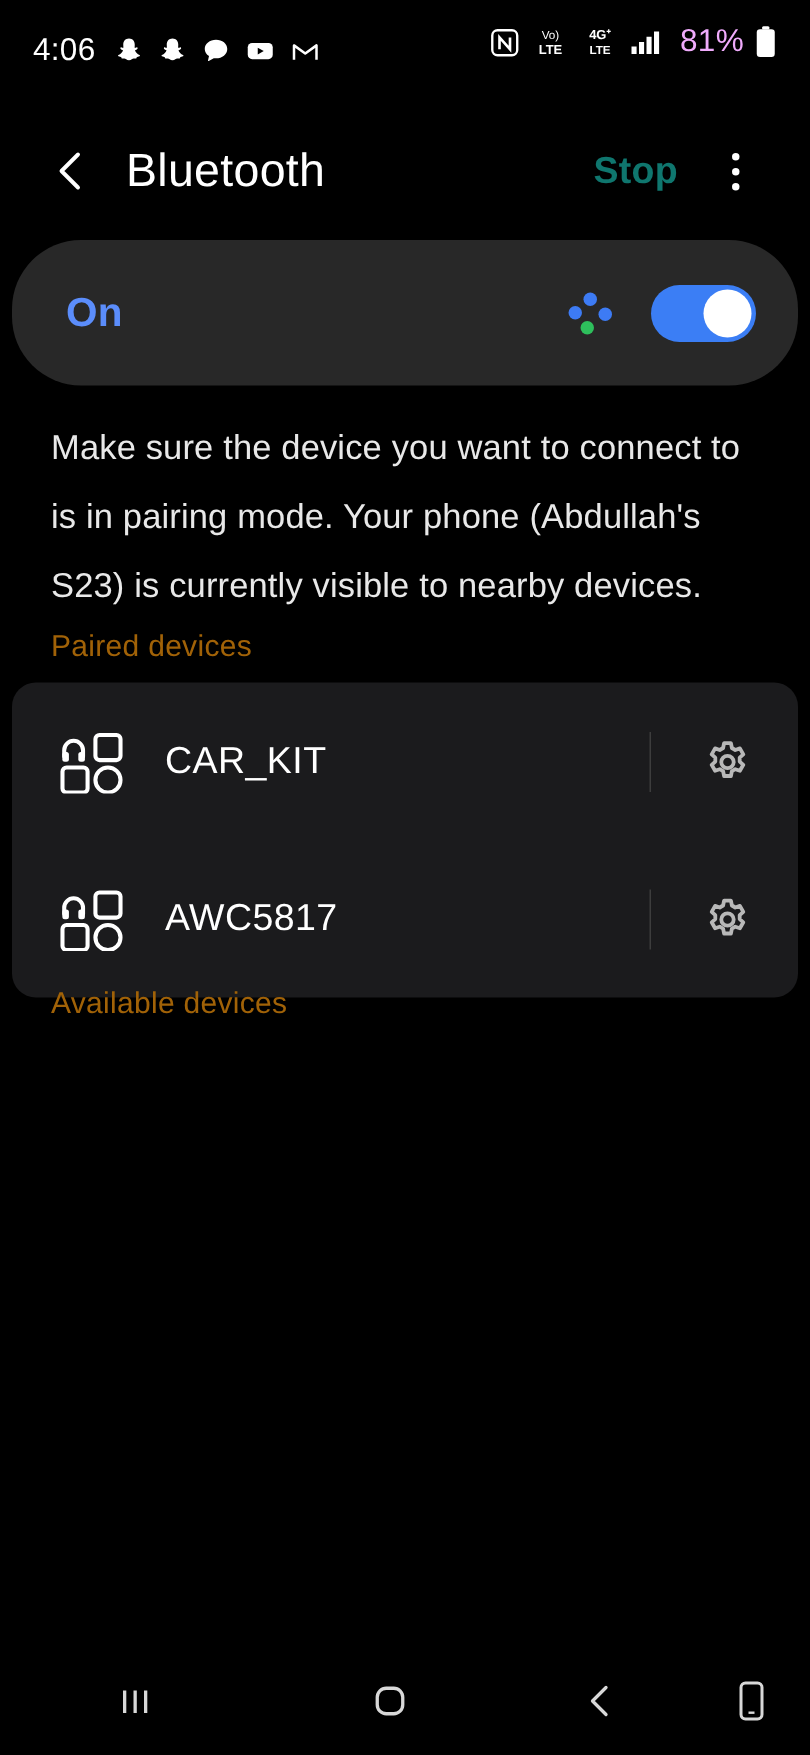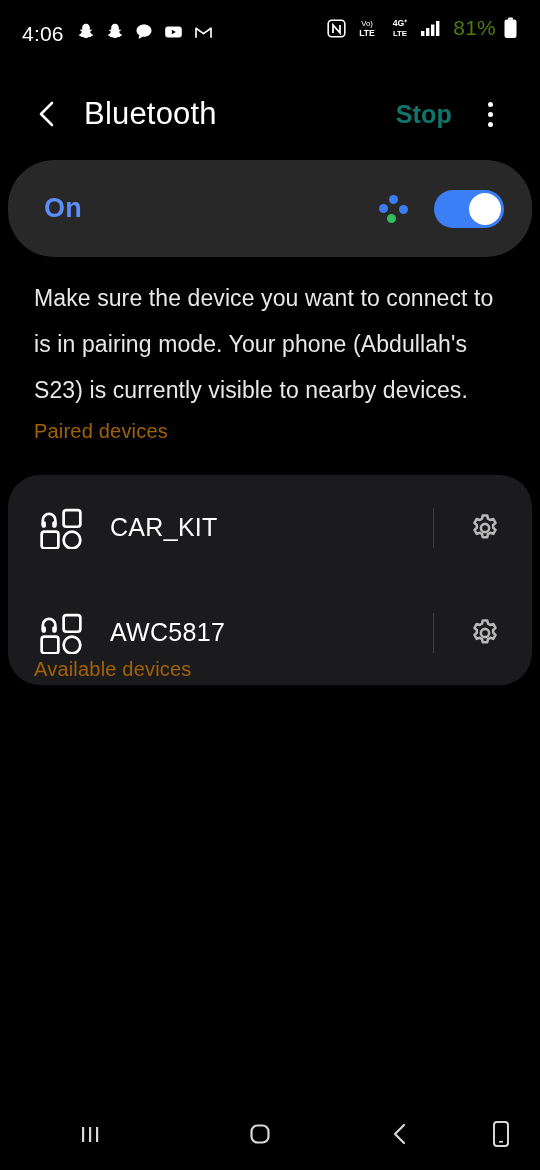--- a/index.html
+++ b/index.html
@@ -10,24 +10,24 @@
     overflow:hidden;
   }
   .screen { position:relative; width:540px; height:1170px; background:#000; }
 
   
   .statusbar {
     position:absolute; top:0; left:0; width:540px; height:56px;
     display:flex; align-items:center; justify-content:space-between;
     padding:0 22px;
   }
-  .sb-left { display:flex; align-items:flex-start; gap:9px;margin-top:12px; }
+  .sb-left { display:flex; align-items:center; gap:9px;margin-top:12px; }
   .sb-right { display:flex; align-items:center; gap:7px; }
   .sb-time { color:#fff; font-size:21px; letter-spacing:.2px; margin-right:3px; }
-  .sb-pct { color:#4d7c0f; font-size:21px; margin-left:2px; letter-spacing:.2px; }
+  .sb-pct { color:#f0abfc; font-size:21px; margin-left:2px; letter-spacing:.2px; }
   .ic { display:block; }
 
   
   .header {
     position:absolute; top:80px; left:0; width:540px; height:68px;
     display:flex; align-items:center; padding:0 30px;
   }
   .back-btn { width:34px; height:34px; display:flex; align-items:center; justify-content:center; }
   .title { color:#fff; font-size:31px; font-weight:normal; margin-left:20px; letter-spacing:.2px; }
   .header-spacer { flex:1; }
@@ -67,22 +67,22 @@
 
   
   .section-label {
     position:absolute; left:34px; color:#a16207; font-size:20px; letter-spacing:.2px;
   }
   .lbl-paired { top:420px; }
   .lbl-available { top:658px; }
 
   
   .devices-card {
-    position:absolute; top:475px; left:8px; width:524px;
-    background:#1b1b1d; border-radius:32px; overflow:hidden;
+    position:absolute; top:455px; left:8px; width:524px;
+    background:#1b1b1d; border-radius:16px; overflow:hidden;
   }
   .device-row {
     height:105px; display:flex; align-items:center; padding:0 26px 0 30px;
   }
   .dev-icon { width:46px; height:42px; flex:none; }
   .dev-name { color:#fff; font-size:25px; margin-left:26px; letter-spacing:.3px; flex:1; }
   .row-divider { width:1px; height:40px; background:#3d3d3d; margin-right:30px; }
   .gear-btn { width:42px; height:42px; display:flex; align-items:center; justify-content:center; }
 
   

